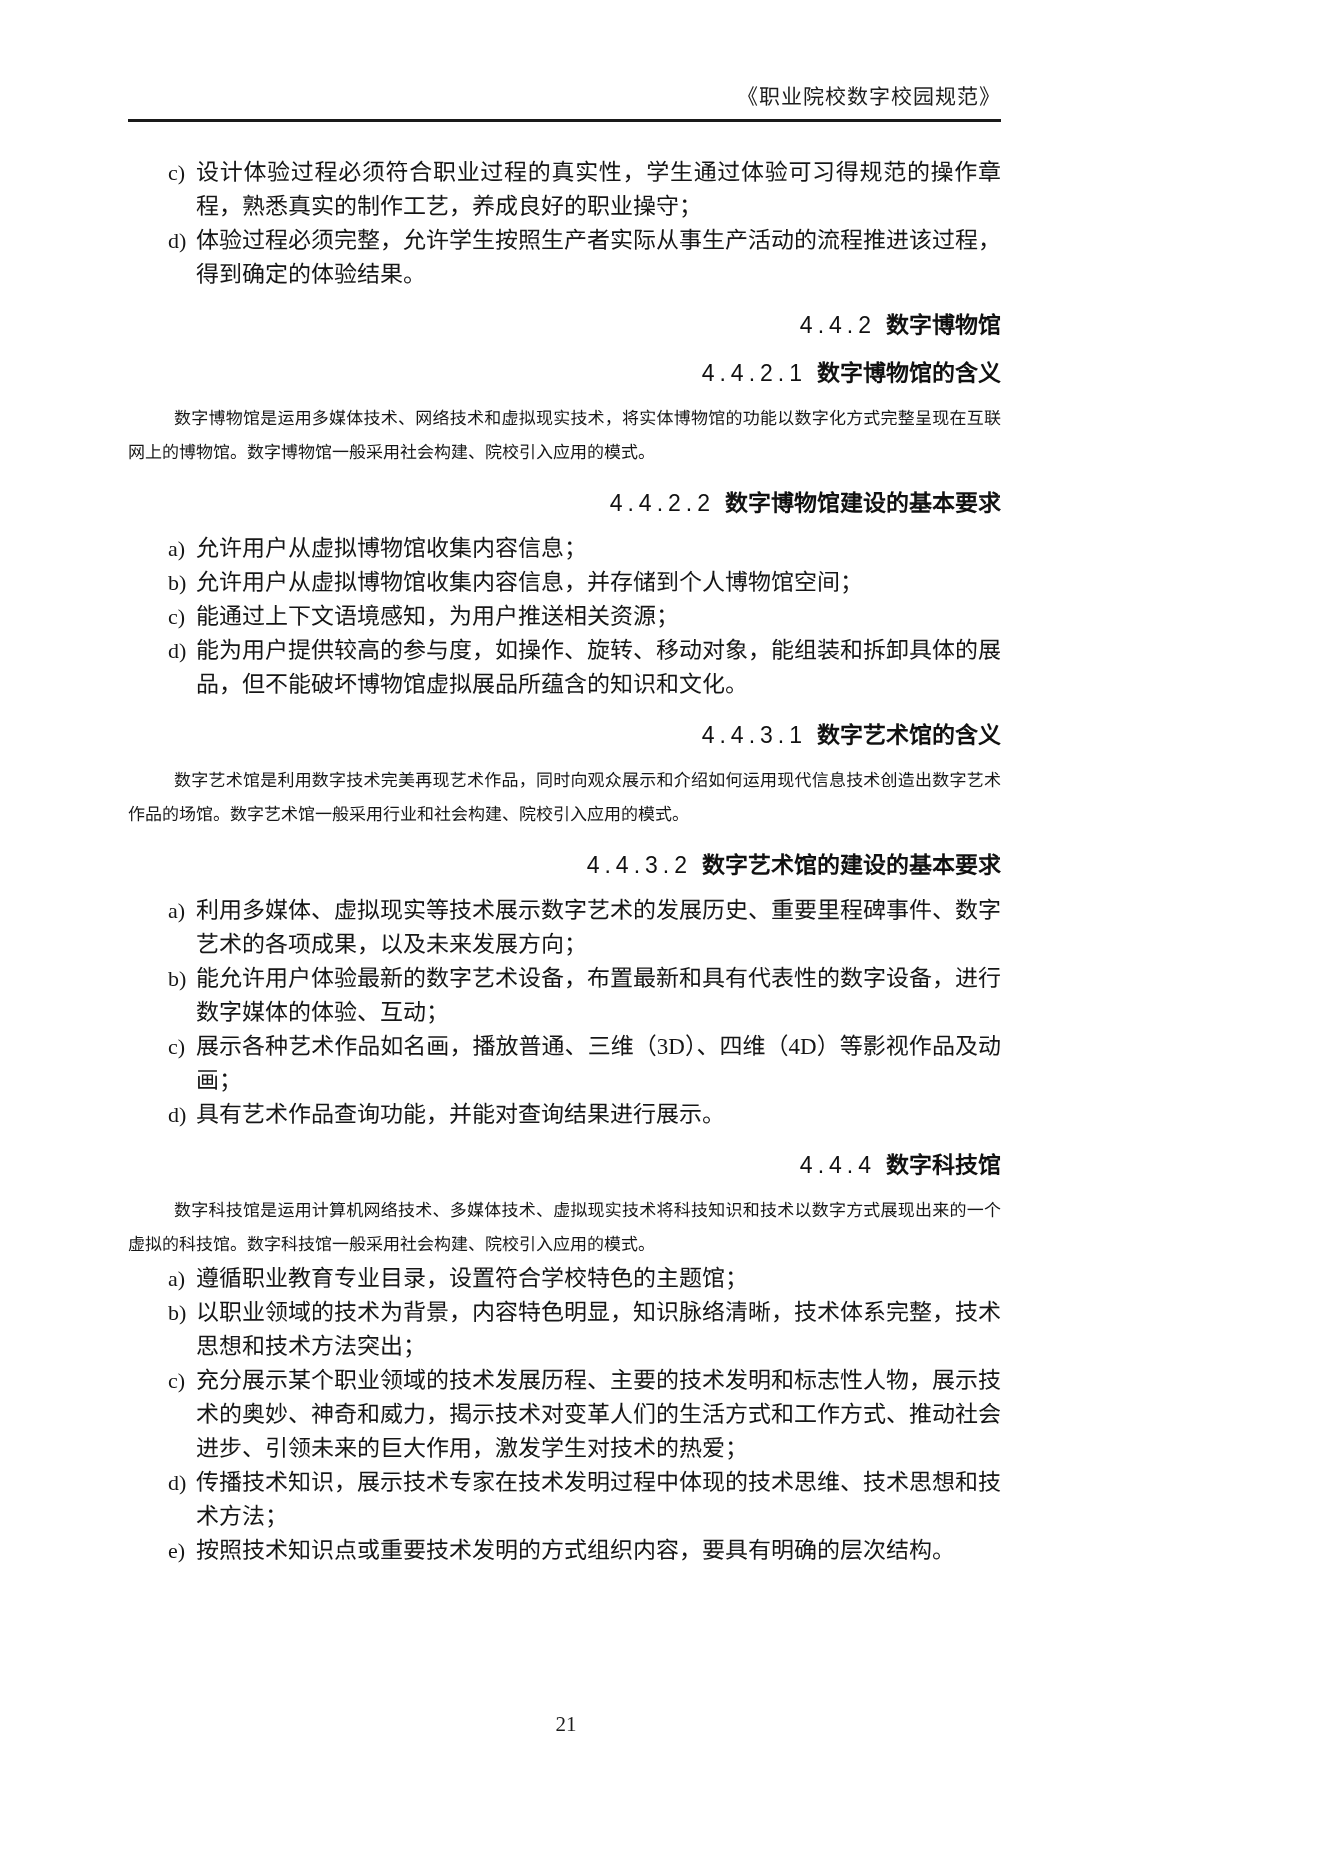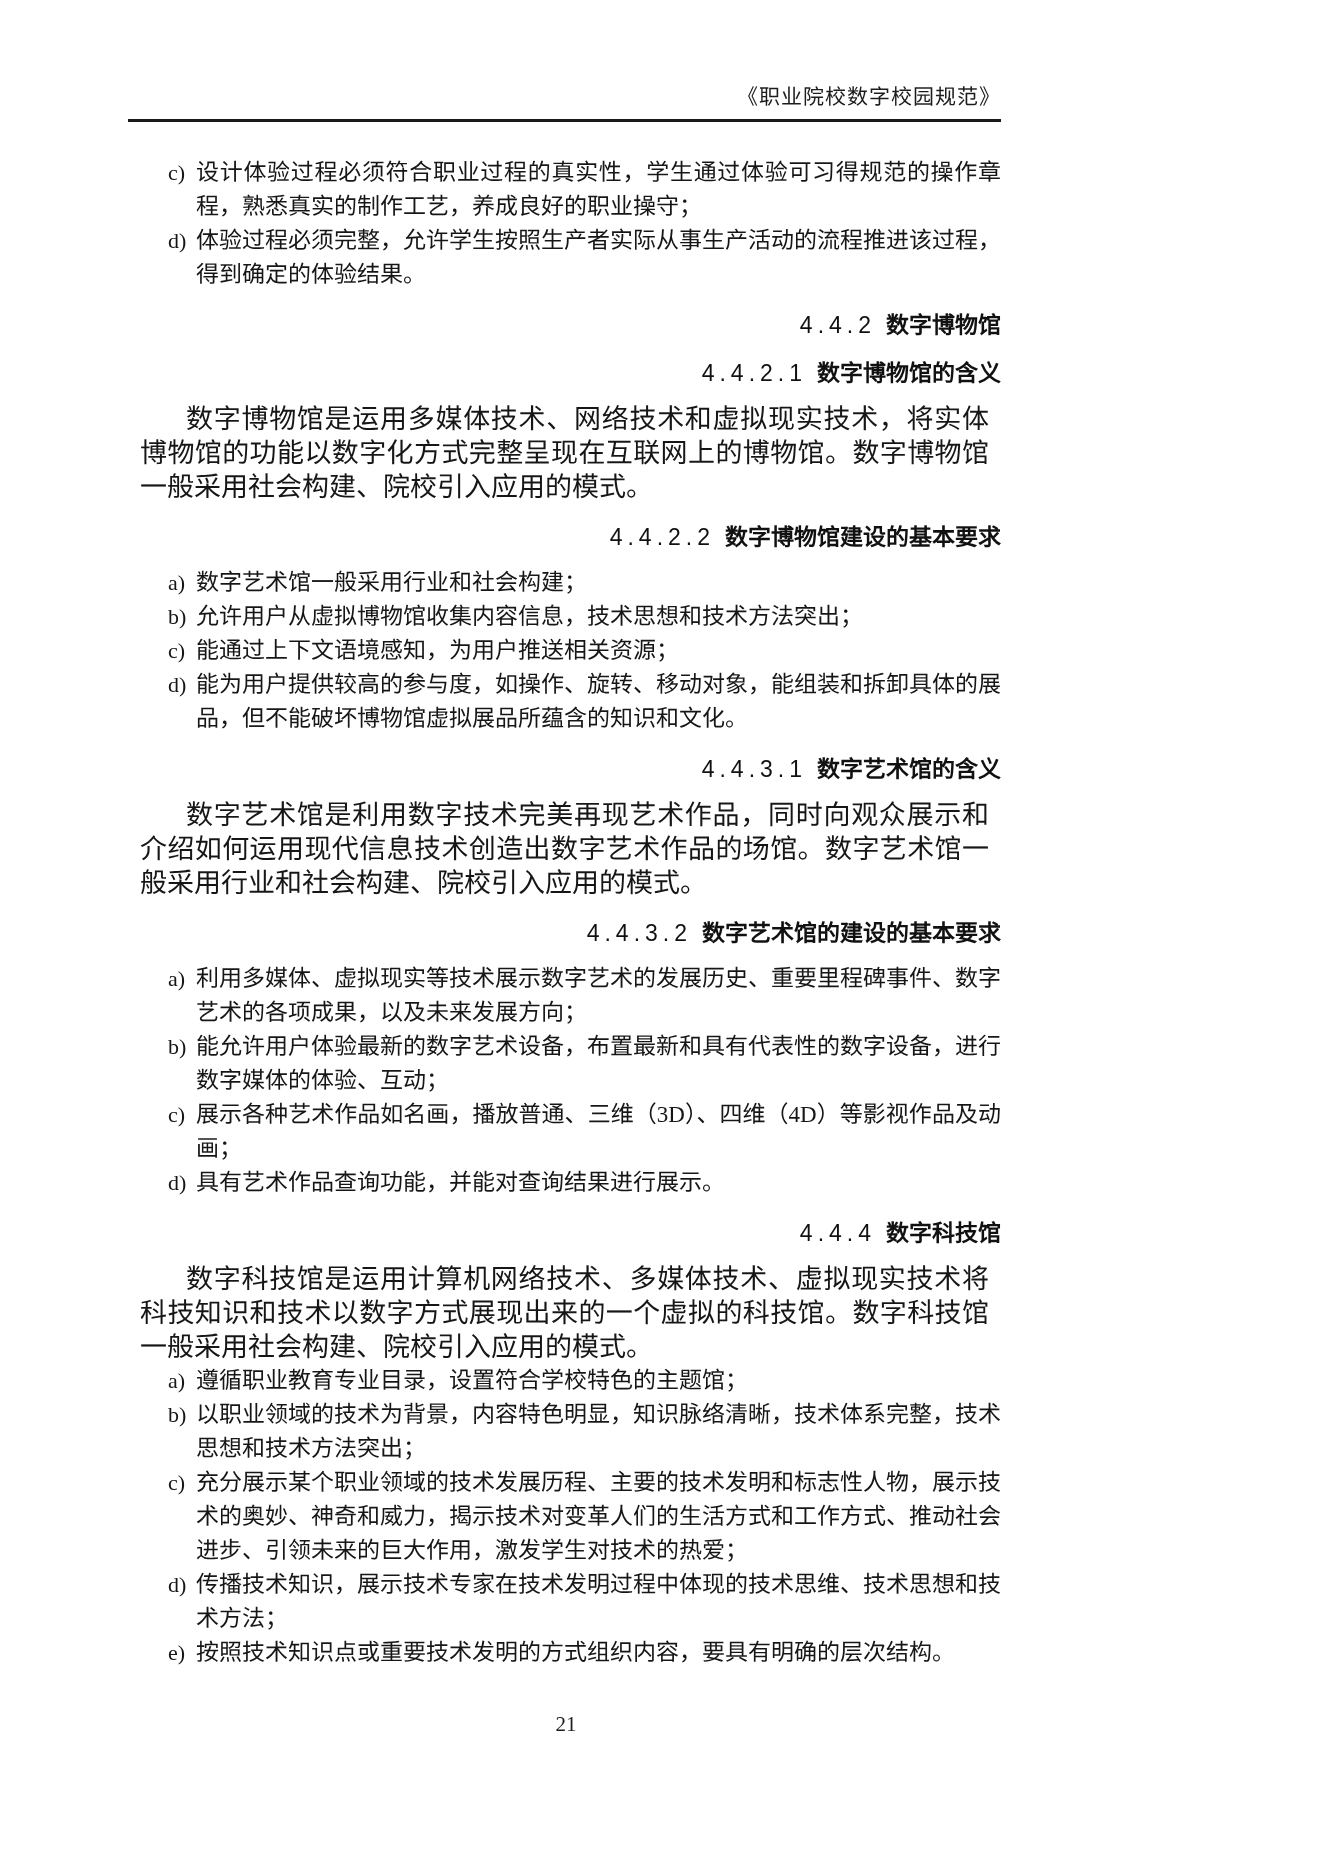--- a/index.html
+++ b/index.html
@@ -53,22 +53,22 @@
     text-align:right;
   }
   .h2 .num, .h3 .num {
     font-family:"Liberation Sans", sans-serif;
     font-weight:normal;
     letter-spacing:5px;
     margin-right:10px;
   }
 
   .para {
-    margin:12px 12px 0;
-    font-size:27px;
+    margin:12px 0 0;
+    font-size:17px;
     line-height:34px;
     text-align:justify;
     text-indent:46px;
   }
 
   .page-number {
     position:absolute;
     left:8px; right:0;
     top:1712px;
     text-align:center;
@@ -104,25 +104,25 @@
     <div class="h3">
       <span class="num">4.4.2.1</span><span class="title">数字博物馆的含义</span>
     </div>
     <p class="para">数字博物馆是运用多媒体技术、网络技术和虚拟现实技术，将实体博物馆的功能以数字化方式完整呈现在互联网上的博物馆。数字博物馆一般采用社会构建、院校引入应用的模式。</p>
     <div class="h3">
       <span class="num">4.4.2.2</span><span class="title">数字博物馆建设的基本要求</span>
     </div>
     <div class="req-list">
       <div class="li">
         <span class="marker">a)</span>
-        <div class="li-text">数字艺术馆一般采用行业和社会构建；</div>
+        <div class="li-text">允许用户从虚拟博物馆收集内容信息；</div>
       </div>
       <div class="li">
         <span class="marker">b)</span>
-        <div class="li-text">允许用户从虚拟博物馆收集内容信息，技术思想和技术方法突出；</div>
+        <div class="li-text">允许用户从虚拟博物馆收集内容信息，并存储到个人博物馆空间；</div>
       </div>
       <div class="li">
         <span class="marker">c)</span>
         <div class="li-text">能通过上下文语境感知，为用户推送相关资源；</div>
       </div>
       <div class="li">
         <span class="marker">d)</span>
         <div class="li-text">能为用户提供较高的参与度，如操作、旋转、移动对象，能组装和拆卸具体的展品，但不能破坏博物馆虚拟展品所蕴含的知识和文化。</div>
       </div>
     </div>

